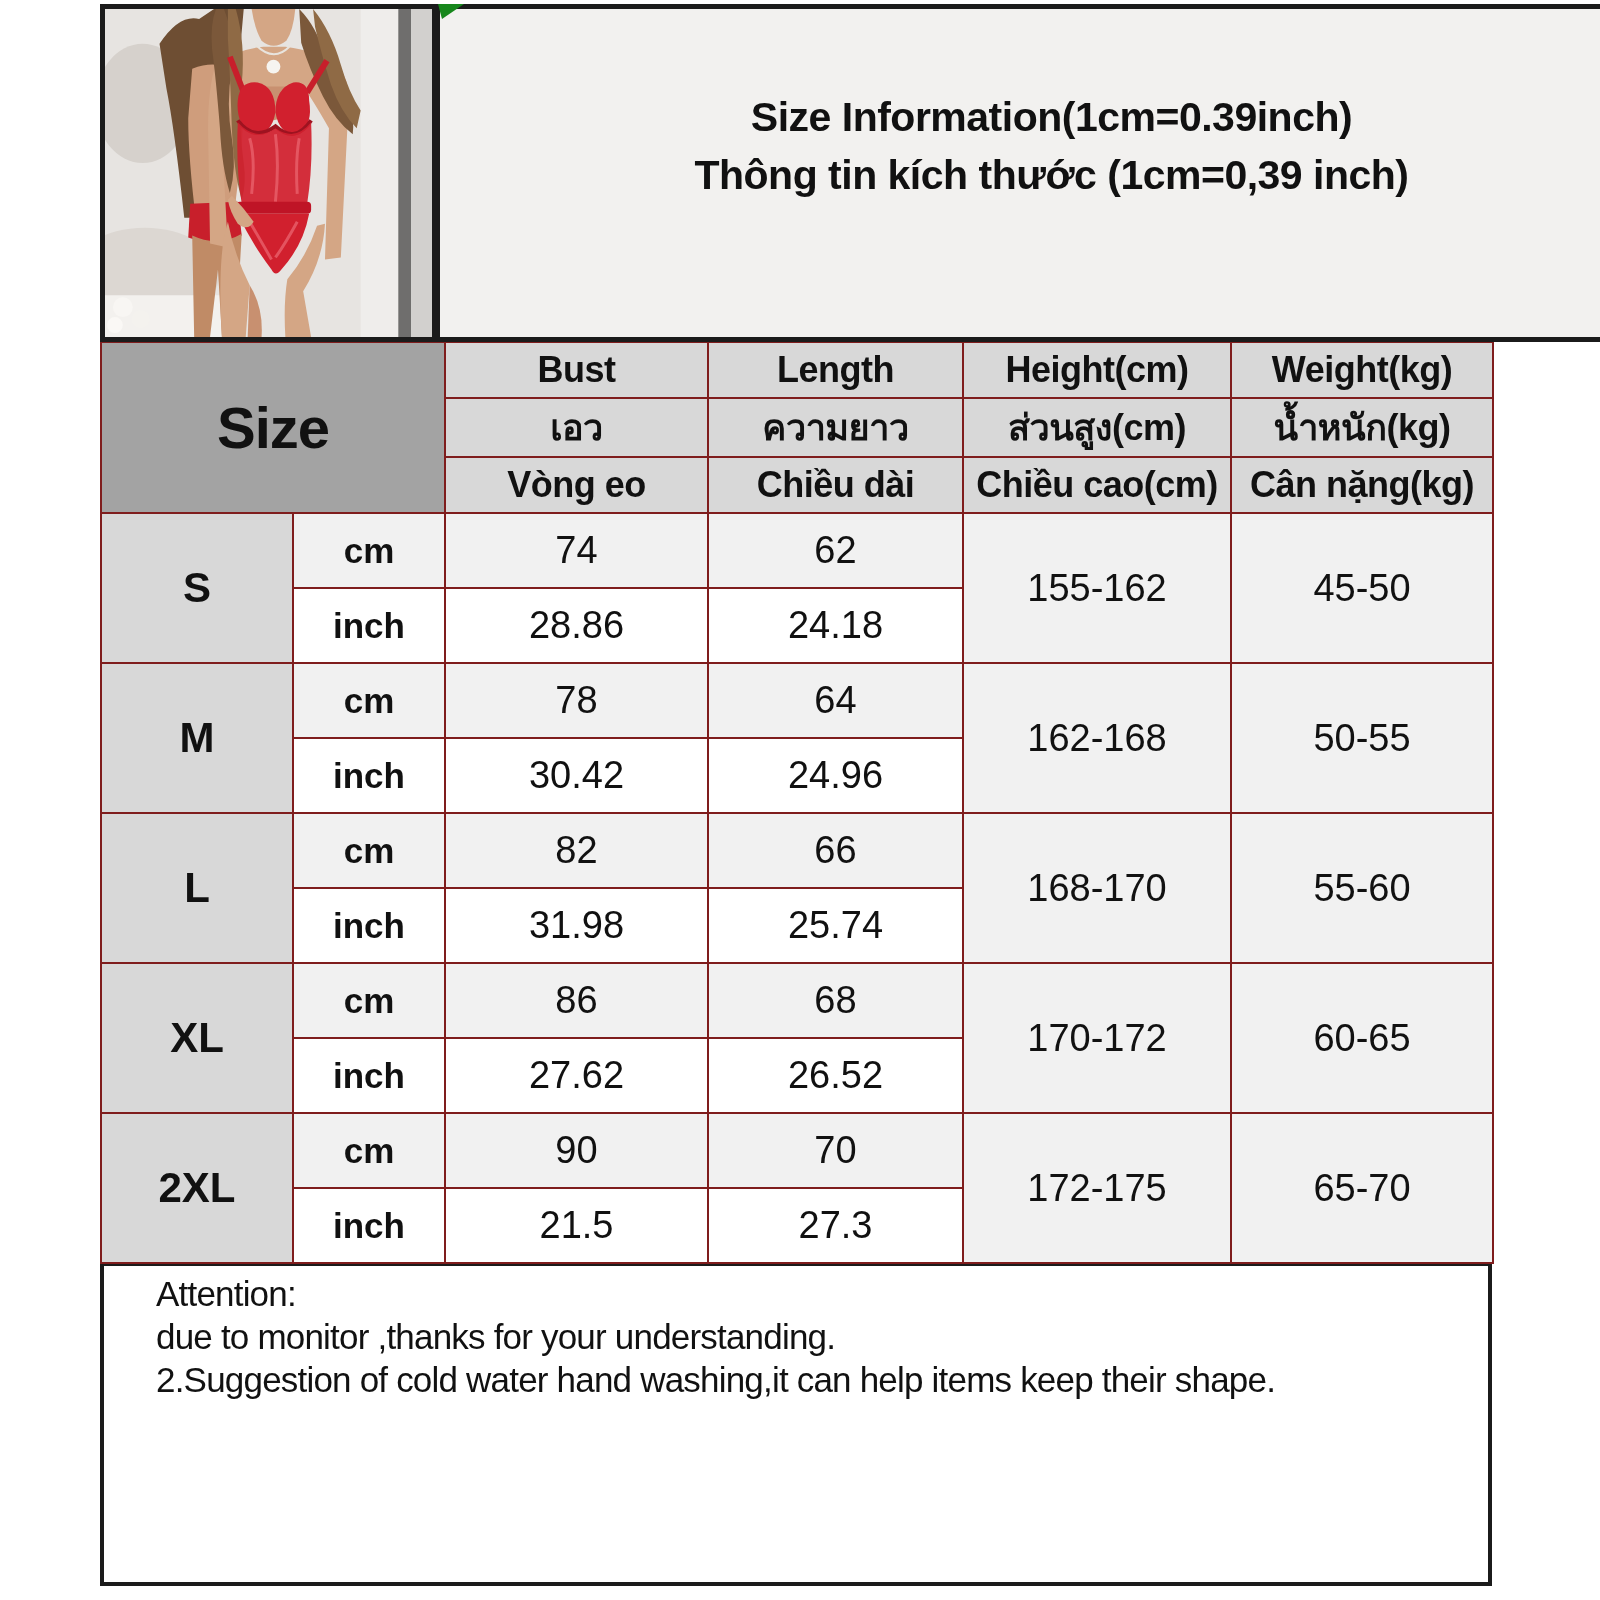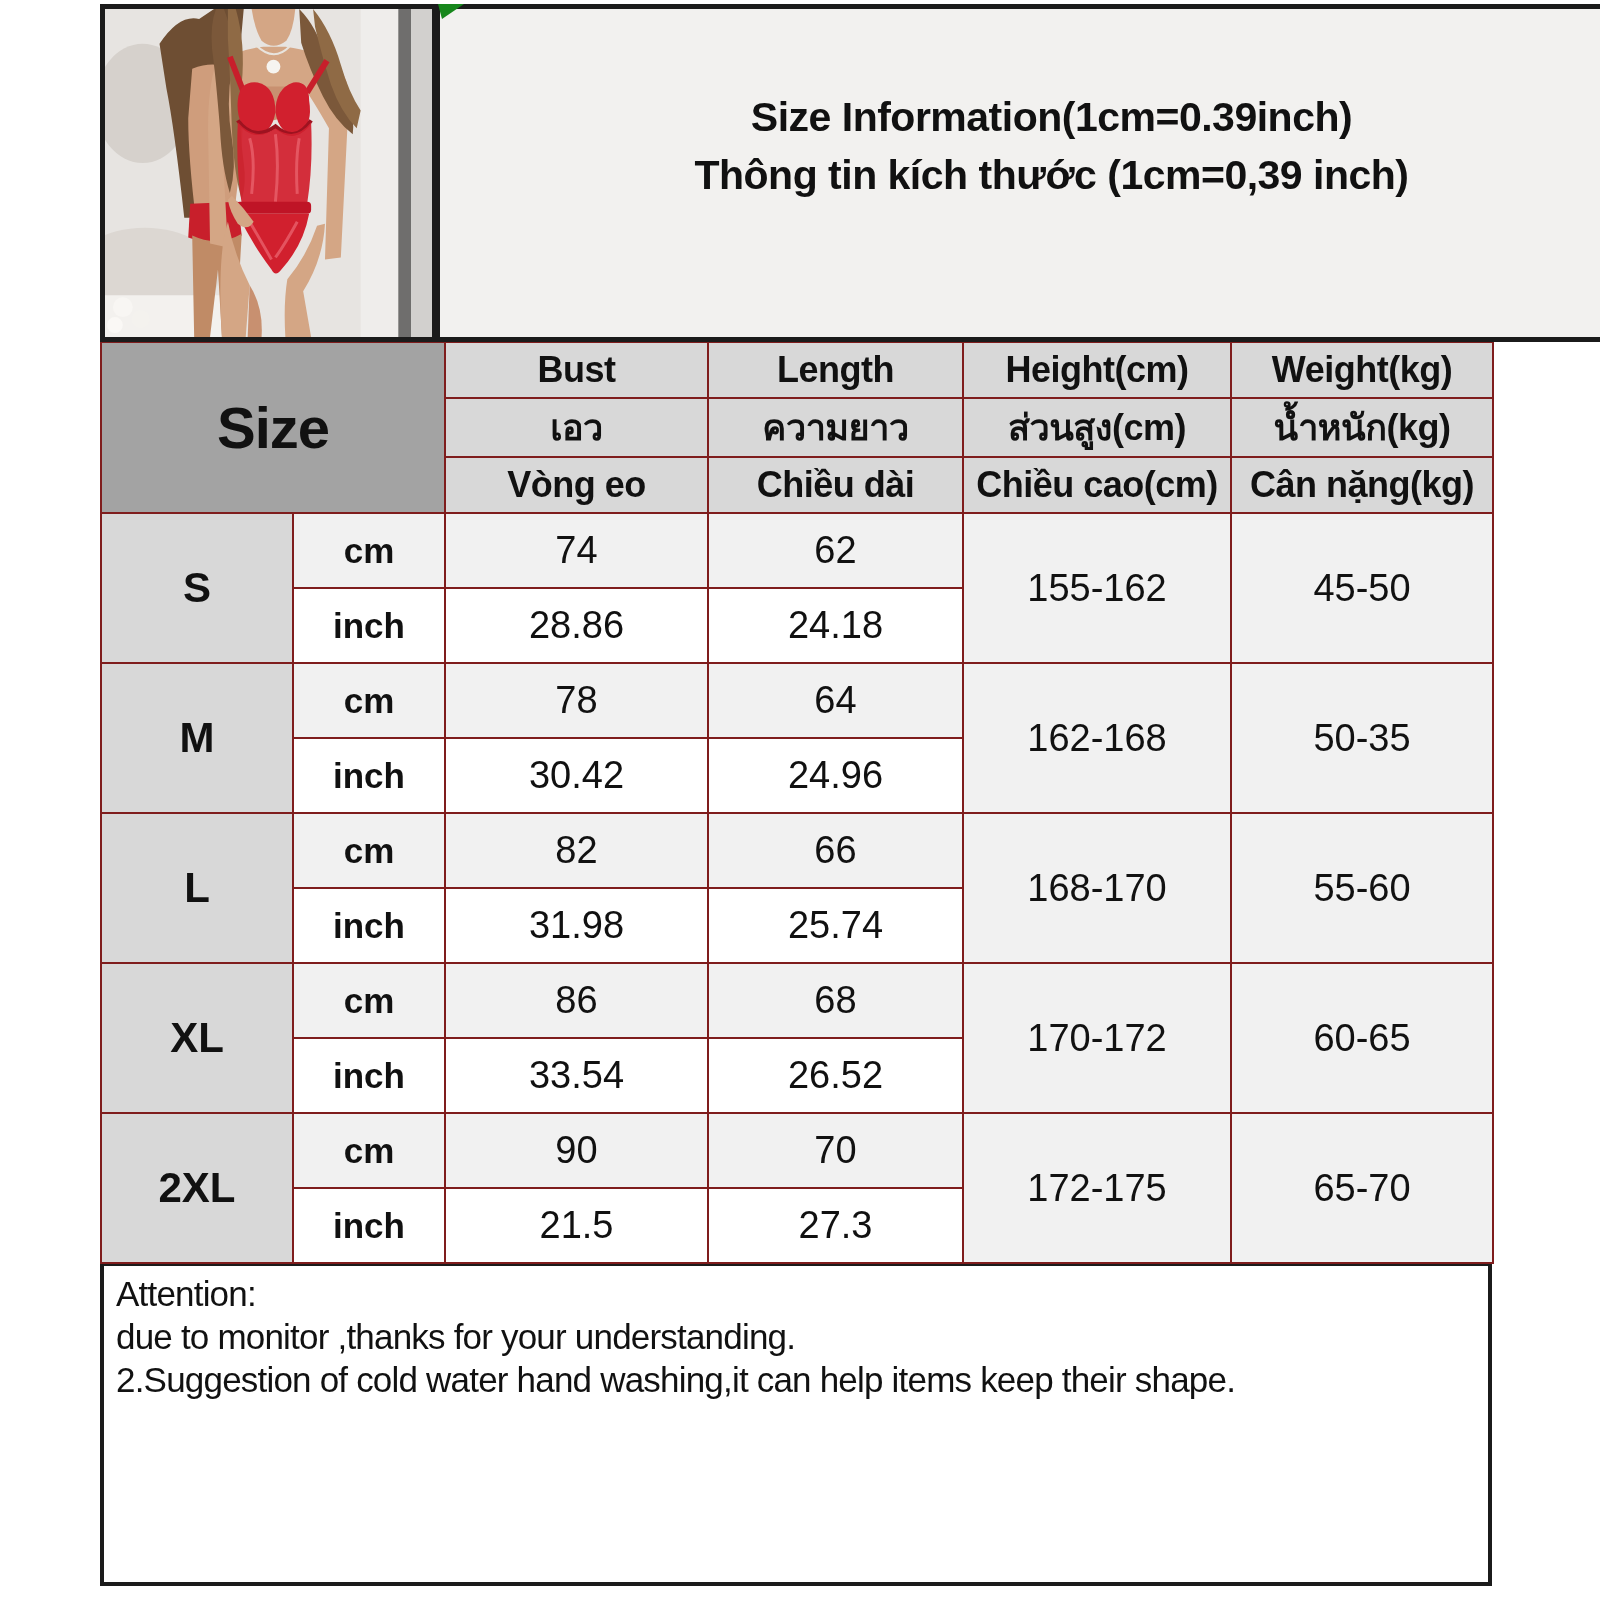--- a/index.html
+++ b/index.html
@@ -43,21 +43,21 @@
   .val{font-weight:normal;font-size:38px;}
   .shade{background:#f1f1f1;}
   .white{background:#ffffff;}
 
   
   .attention-box{
     box-sizing:border-box;width:1392px;height:322px;
     border:4px solid #1b1b1b;border-top-width:2px;background:#ffffff;
     padding:6px 12px;font-size:35px;line-height:43px;letter-spacing:-0.8px;
   }
-  .attention-box div{white-space:nowrap;}
+  .attention-box div{white-space:nowrap;margin-left:40px;}
 </style>
 </head>
 <body>
 
 <div class="content">
 
   <svg class="green-marker" viewBox="0 0 32 15" preserveAspectRatio="none">
     <polygon points="6,0 32,0 10,15" fill="#17871c"></polygon>
   </svg>
 
@@ -169,21 +169,21 @@
       </tr>
     </tbody>
 
     <tbody>
       <tr>
         <td class="size-label" rowspan="2">M</td>
         <td class="unit shade">cm</td>
         <td class="val shade">78</td>
         <td class="val shade">64</td>
         <td class="val shade" rowspan="2">162-168</td>
-        <td class="val shade" rowspan="2">50-35</td>
+        <td class="val shade" rowspan="2">50-55</td>
       </tr>
       <tr>
         <td class="unit white">inch</td>
         <td class="val white">30.42</td>
         <td class="val white">24.96</td>
       </tr>
     </tbody>
 
     <tbody>
       <tr>
@@ -205,21 +205,21 @@
       <tr>
         <td class="size-label" rowspan="2">XL</td>
         <td class="unit shade">cm</td>
         <td class="val shade">86</td>
         <td class="val shade">68</td>
         <td class="val shade" rowspan="2">170-172</td>
         <td class="val shade" rowspan="2">60-65</td>
       </tr>
       <tr>
         <td class="unit white">inch</td>
-        <td class="val white">33.54</td>
+        <td class="val white">27.62</td>
         <td class="val white">26.52</td>
       </tr>
     </tbody>
 
     <tbody>
       <tr>
         <td class="size-label" rowspan="2">2XL</td>
         <td class="unit shade">cm</td>
         <td class="val shade">90</td>
         <td class="val shade">70</td>

